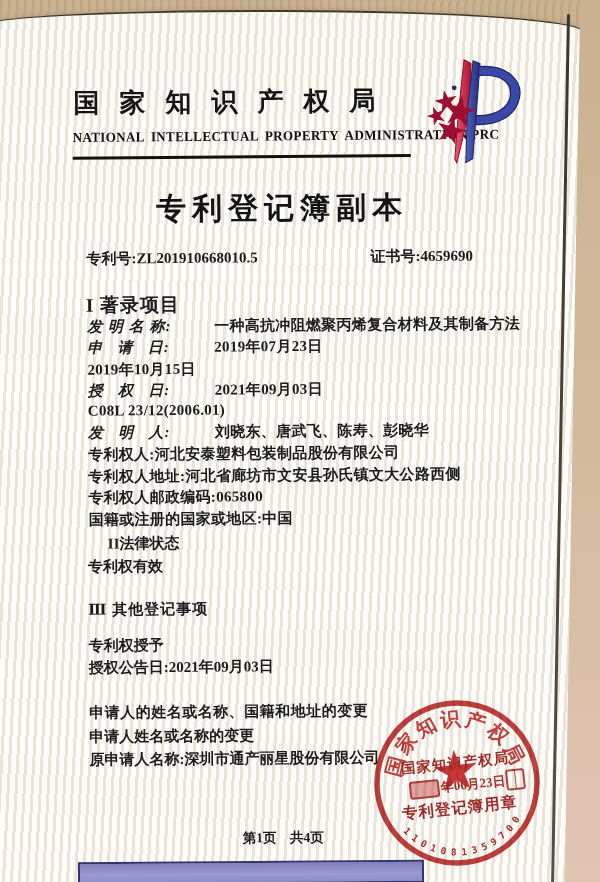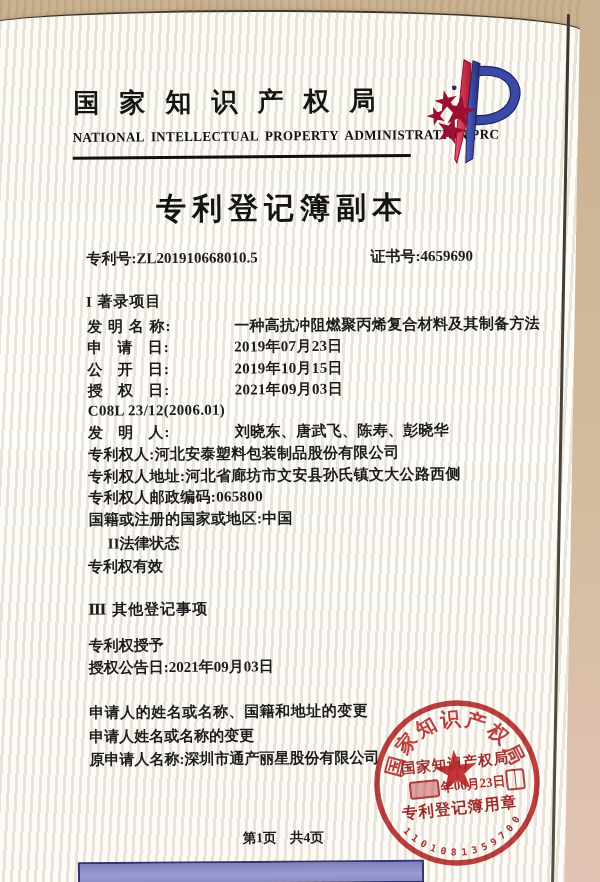--- a/index.html
+++ b/index.html
@@ -41,24 +41,24 @@
 
   .logo{position:absolute;left:412px;top:56px;width:118px;height:120px;}
 
   .doc-title{position:absolute;left:0;width:568px;top:188px;text-align:center;
     font-size:30px;font-weight:700;letter-spacing:6px;color:#131313;}
 
   .num-row{position:absolute;left:88px;top:248px;width:452px;font-size:15px;font-weight:700;}
   .num-row .cert{position:absolute;left:284px;top:0;white-space:nowrap;}
   .num-row .pat{white-space:nowrap;}
 
-  .s1-head{position:absolute;left:87px;top:291px;font-size:15px;font-weight:700;letter-spacing:1px;}
+  .s1-head{position:absolute;left:87px;top:291px;font-size:19px;font-weight:700;letter-spacing:1px;}
   .fields{position:absolute;left:88px;top:316px;}
   .frow{display:flex;height:21.3px;align-items:flex-start;font-size:15px;font-weight:700;}
-  .flabel{width:147px;white-space:pre;letter-spacing:1px;}
+  .flabel{width:127px;white-space:pre;letter-spacing:1px;font-style:italic;}
   .fvalue{white-space:nowrap;letter-spacing:.3px;}
 
   .patentee{position:absolute;left:88px;top:444px;font-size:15px;font-weight:700;}
   .patentee div{height:21.5px;white-space:nowrap;letter-spacing:.3px;}
 
   .s2-head{position:absolute;left:87px;top:533px;font-size:15px;font-weight:700;padding-left:20px;}
   .legal-status{position:absolute;left:87px;top:556px;font-size:15px;font-weight:700;}
   .s3-head{position:absolute;left:87px;top:599px;font-size:15px;font-weight:700;letter-spacing:1px;}
   .grant-head{position:absolute;left:87px;top:635px;font-size:15px;font-weight:700;text-align:center;}
   .grant-date{position:absolute;left:87px;top:657px;font-size:15px;font-weight:700;}
@@ -148,21 +148,20 @@
   <div class="fields">
     <div class="frow">
       <span class="flabel">发 明 名 称:</span>
       <span class="fvalue">一种高抗冲阻燃聚丙烯复合材料及其制备方法</span>
     </div>
     <div class="frow">
       <span class="flabel">申   请   日:</span>
       <span class="fvalue">2019年07月23日</span>
     </div>
     <div class="frow">
-      <span class="flabel">公   开   日:</span>
       <span class="fvalue">2019年10月15日</span>
     </div>
     <div class="frow">
       <span class="flabel">授   权   日:</span>
       <span class="fvalue">2021年09月03日</span>
     </div>
     <div class="frow">
       <span class="fvalue">C08L 23/12(2006.01)</span>
     </div>
     <div class="frow">

